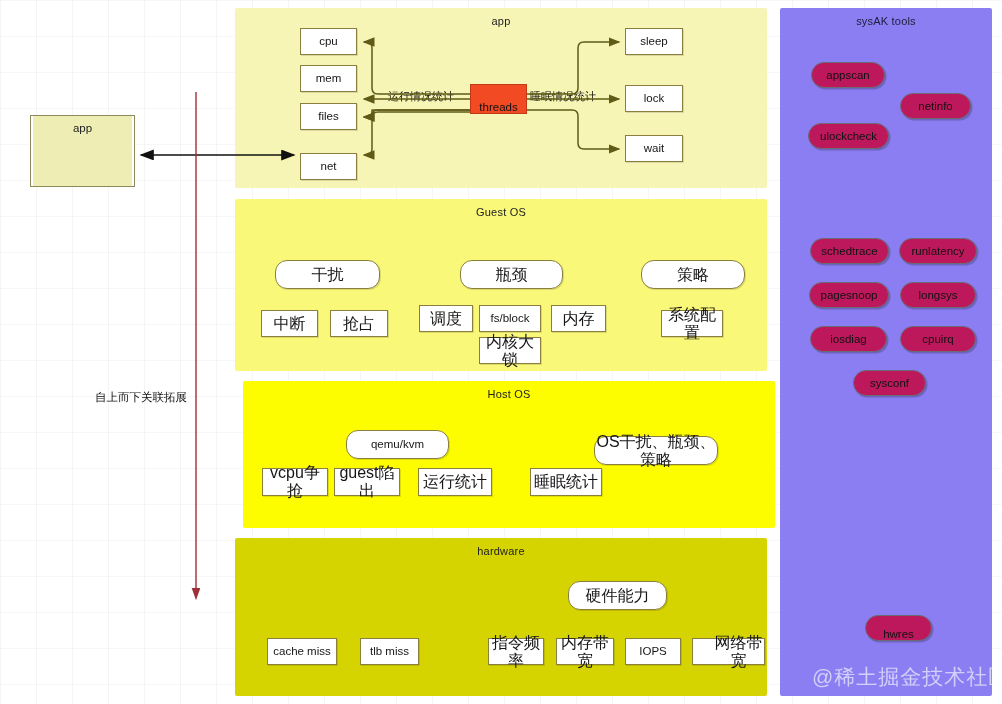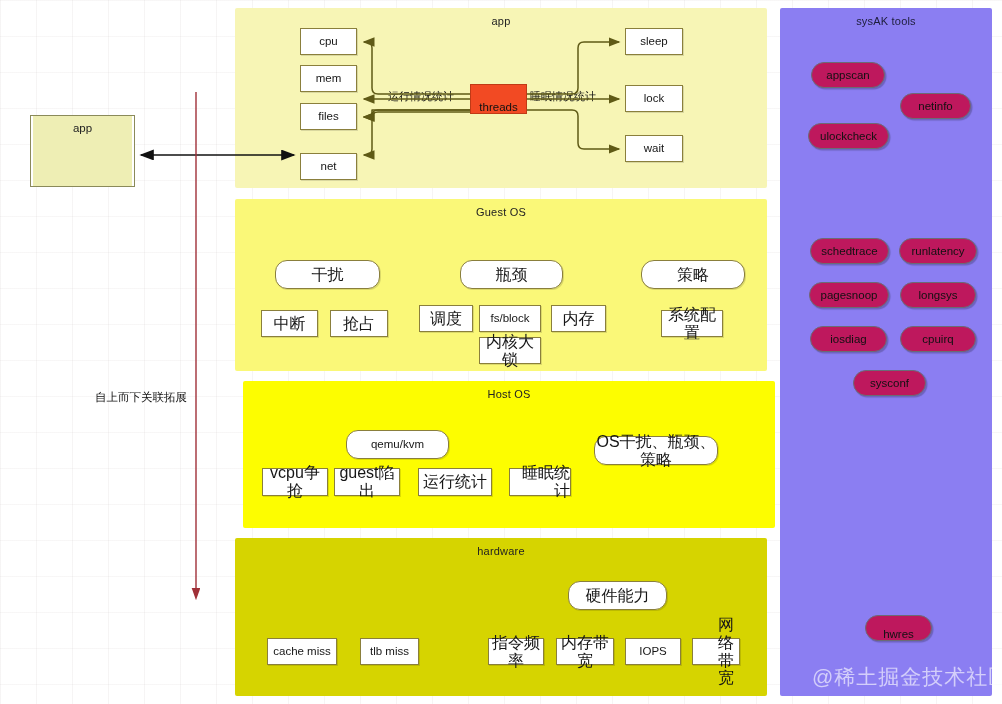--- a/index.html
+++ b/index.html
@@ -211,21 +211,21 @@
 
   <div class="node cn" style="left:262px; top:468px; width:66px; height:28px;">
       <span>vcpu争抢</span>
     </div>
   <div class="node cn" style="left:334px; top:468px; width:66px; height:28px;">
       <span>guest陷出</span>
     </div>
   <div class="node cn" style="left:418px; top:468px; width:74px; height:28px;">
       <span>运行统计</span>
     </div>
-  <div class="node cn" style="left:509px; top:468px; width:62px; height:28px;text-align:right;">
+  <div class="node cn" style="left:530px; top:468px; width:72px; height:28px;">
       <span>睡眠统计</span>
     </div>
 
   <div class="node rounded cn" style="left:568px; top:581px; width:99px; height:29px;">
       <span>硬件能力</span>
     </div>
 
   <div class="node" style="left:267px; top:638px; width:70px; height:27px;">
       <span>cache miss</span>
     </div>
@@ -235,21 +235,21 @@
 
   <div class="node cn" style="left:488px; top:638px; width:56px; height:27px;">
       <span>指令频率</span>
     </div>
   <div class="node cn" style="left:556px; top:638px; width:58px; height:27px;">
       <span>内存带宽</span>
     </div>
   <div class="node" style="left:625px; top:638px; width:56px; height:27px;">
       <span>IOPS</span>
     </div>
-  <div class="node cn" style="left:692px; top:638px; width:48px; height:27px;padding-left:20px;">
+  <div class="node cn" style="left:692px; top:638px; width:73px; height:27px;padding-left:20px;">
       <span>网络带宽</span>
     </div>
 
   <div id="sysak-panel" style="left: 780px; top: 8px; width: 212px; height: 688px; background: rgb(139, 126, 242);">
     <div class="band-title">sysAK tools</div>
 
     <div class="pill" style="left:31px;  top:54px;  width:74px; height:26px;">
         <span>appscan</span>
       </div>
     <div class="pill" style="left:120px; top:85px;  width:71px; height:26px;">

